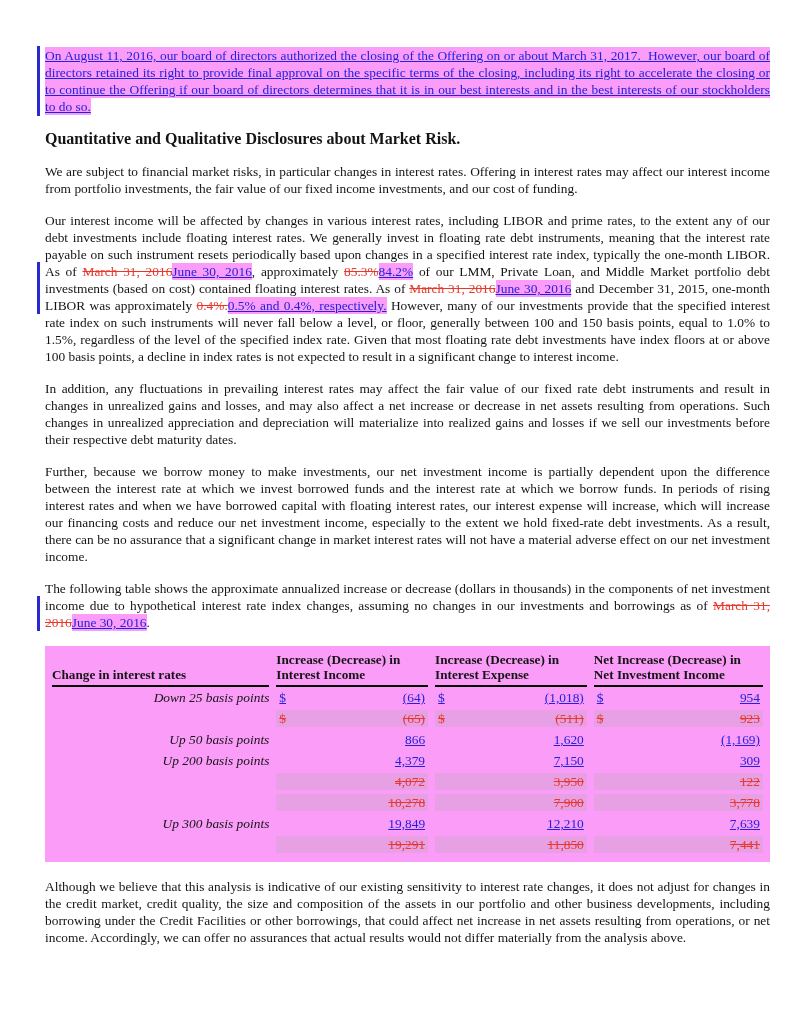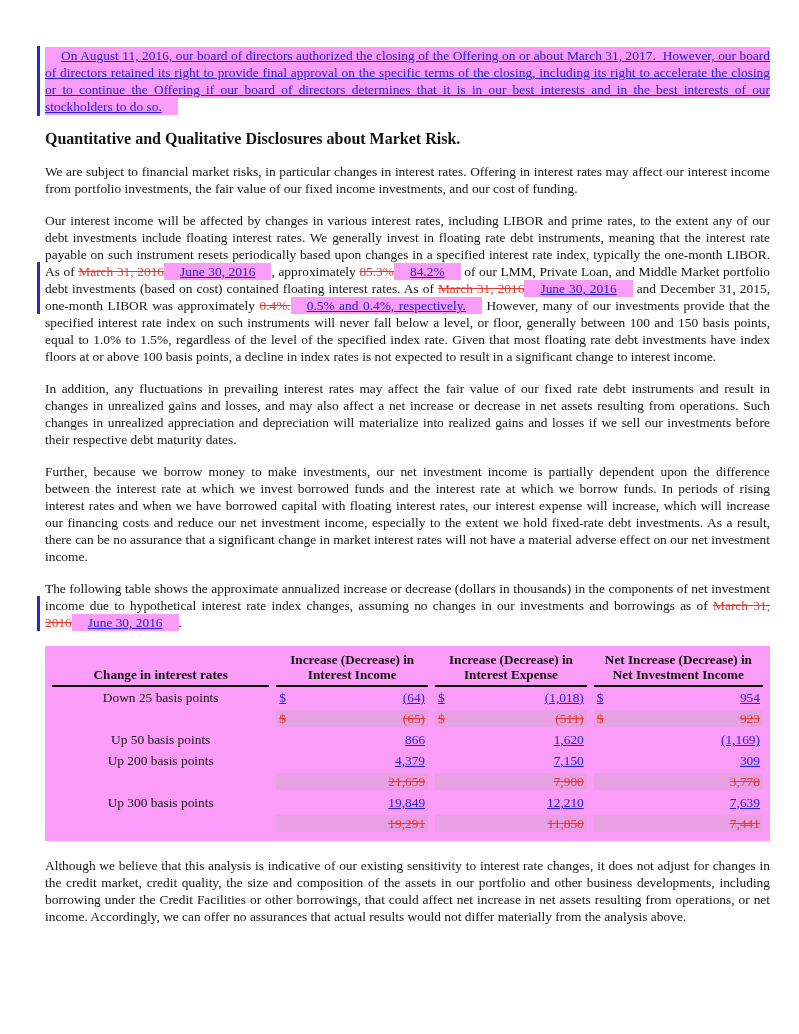--- a/index.html
+++ b/index.html
@@ -30,21 +30,21 @@
   .heading{
     font-weight:bold;
     font-size:16px;
     line-height:17px;
     margin:0 0 16px 0;
   }
   .ins{
     color:var(--insert_blue);
     text-decoration:underline;
     background:var(--highlight_pink);
-    padding:1px 16px;
+    padding:1px 0;
   }
   .del{
     color:var(--delete_red);
     text-decoration:line-through;
   }
   .changebar{
     position:absolute;
     left:-8px;
     width:3px;
     background:var(--bar_blue);
@@ -62,31 +62,31 @@
   table.rates{
     width:100%;
     border-collapse:separate;
     border-spacing:7px 0;
     table-layout:fixed;
   }
   table.rates th{
     font-weight:bold;
     font-size:13.2px;
     line-height:15px;
-    text-align:center;
+    text-align:left;
     vertical-align:bottom;
     border-bottom:2px solid #000;
     padding:4px 0 3px 0;
   }
-  table.rates th.lbl{text-align:center;}
+  table.rates th.lbl{text-align:left;}
   col.c-label{width:212px;}
   col.c-num{width:148px;}
   col.c-num-last{width:165px;}
   table.rates td{padding:0;height:21px;vertical-align:middle;}
-  td.lbl{text-align:center;padding-left:2px;white-space:nowrap;}
+  td.lbl{text-align:right;padding-left:2px;white-space:nowrap;font-style:italic;}
   td.num .box{
     display:flex;
     justify-content:space-between;
     align-items:baseline;
     height:17px;
     line-height:17px;
     margin:2px 0;
     padding:0 3px;
   }
   tr.current .val,tr.current .cur{
@@ -218,21 +218,42 @@
                 <span class="cur"></span>
                 <span class="val">309</span>
               </div>
             </td>
         </tr>
         <tr class="previous">
           <td class="lbl"></td>
           <td class="num">
               <div class="box">
                 <span class="cur"></span>
-                <span class="val">21,659</span>
+                <span class="val">4,072</span>
+              </div>
+            </td>
+          <td class="num">
+              <div class="box">
+                <span class="cur"></span>
+                <span class="val">3,950</span>
+              </div>
+            </td>
+          <td class="num">
+              <div class="box">
+                <span class="cur"></span>
+                <span class="val">122</span>
+              </div>
+            </td>
+        </tr>
+        <tr class="previous">
+          <td class="lbl"></td>
+          <td class="num">
+              <div class="box">
+                <span class="cur"></span>
+                <span class="val">10,278</span>
               </div>
             </td>
           <td class="num">
               <div class="box">
                 <span class="cur"></span>
                 <span class="val">7,900</span>
               </div>
             </td>
           <td class="num">
               <div class="box">

